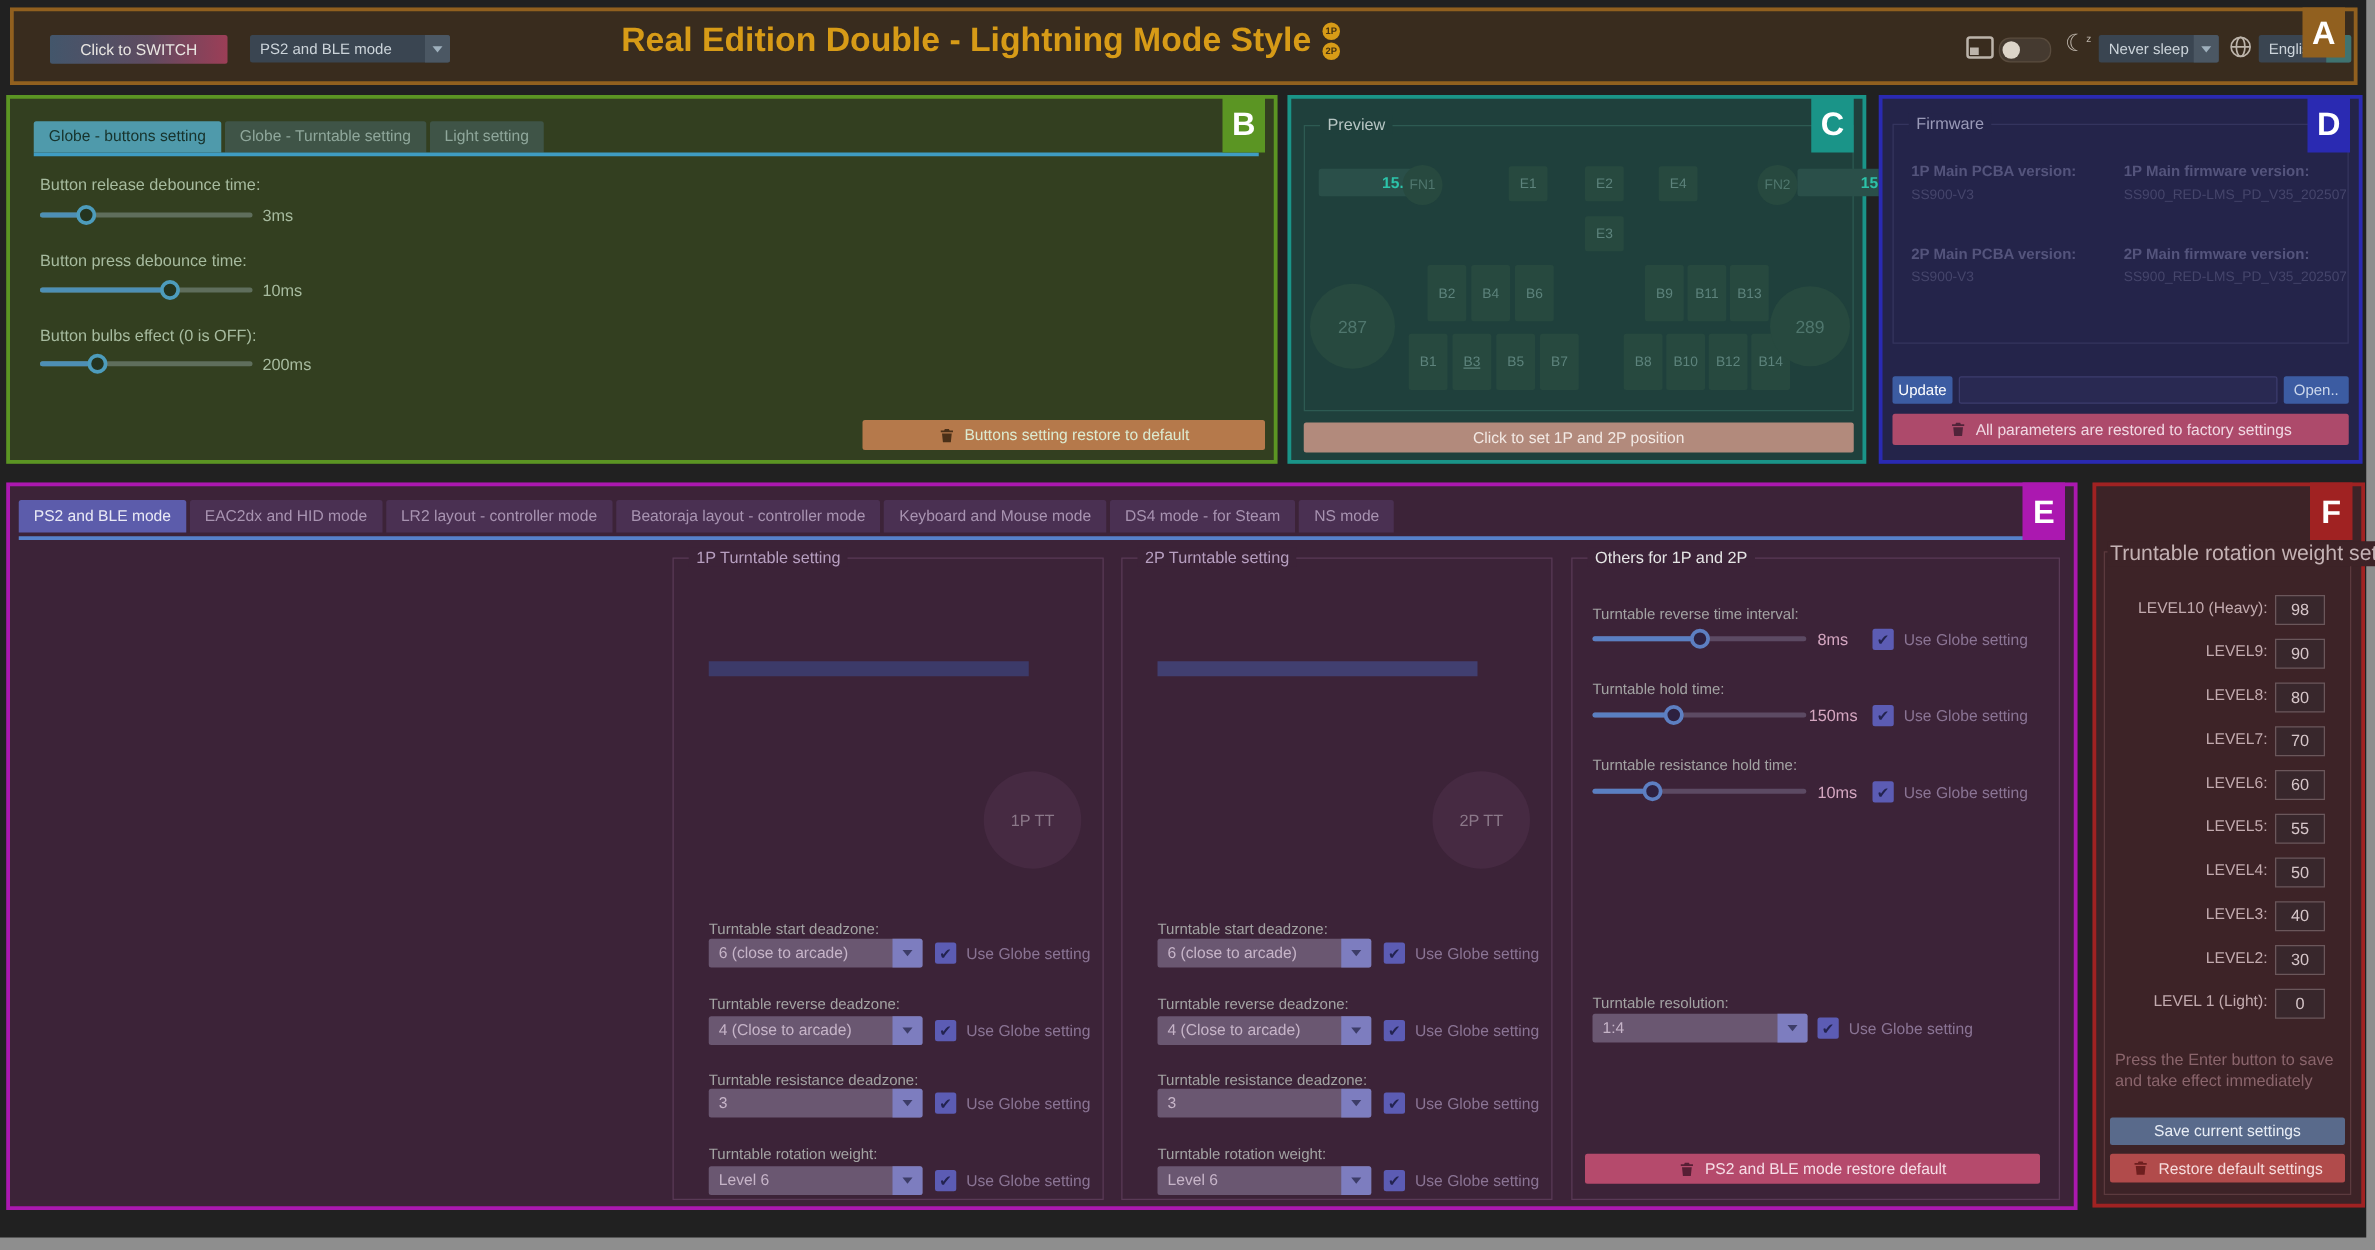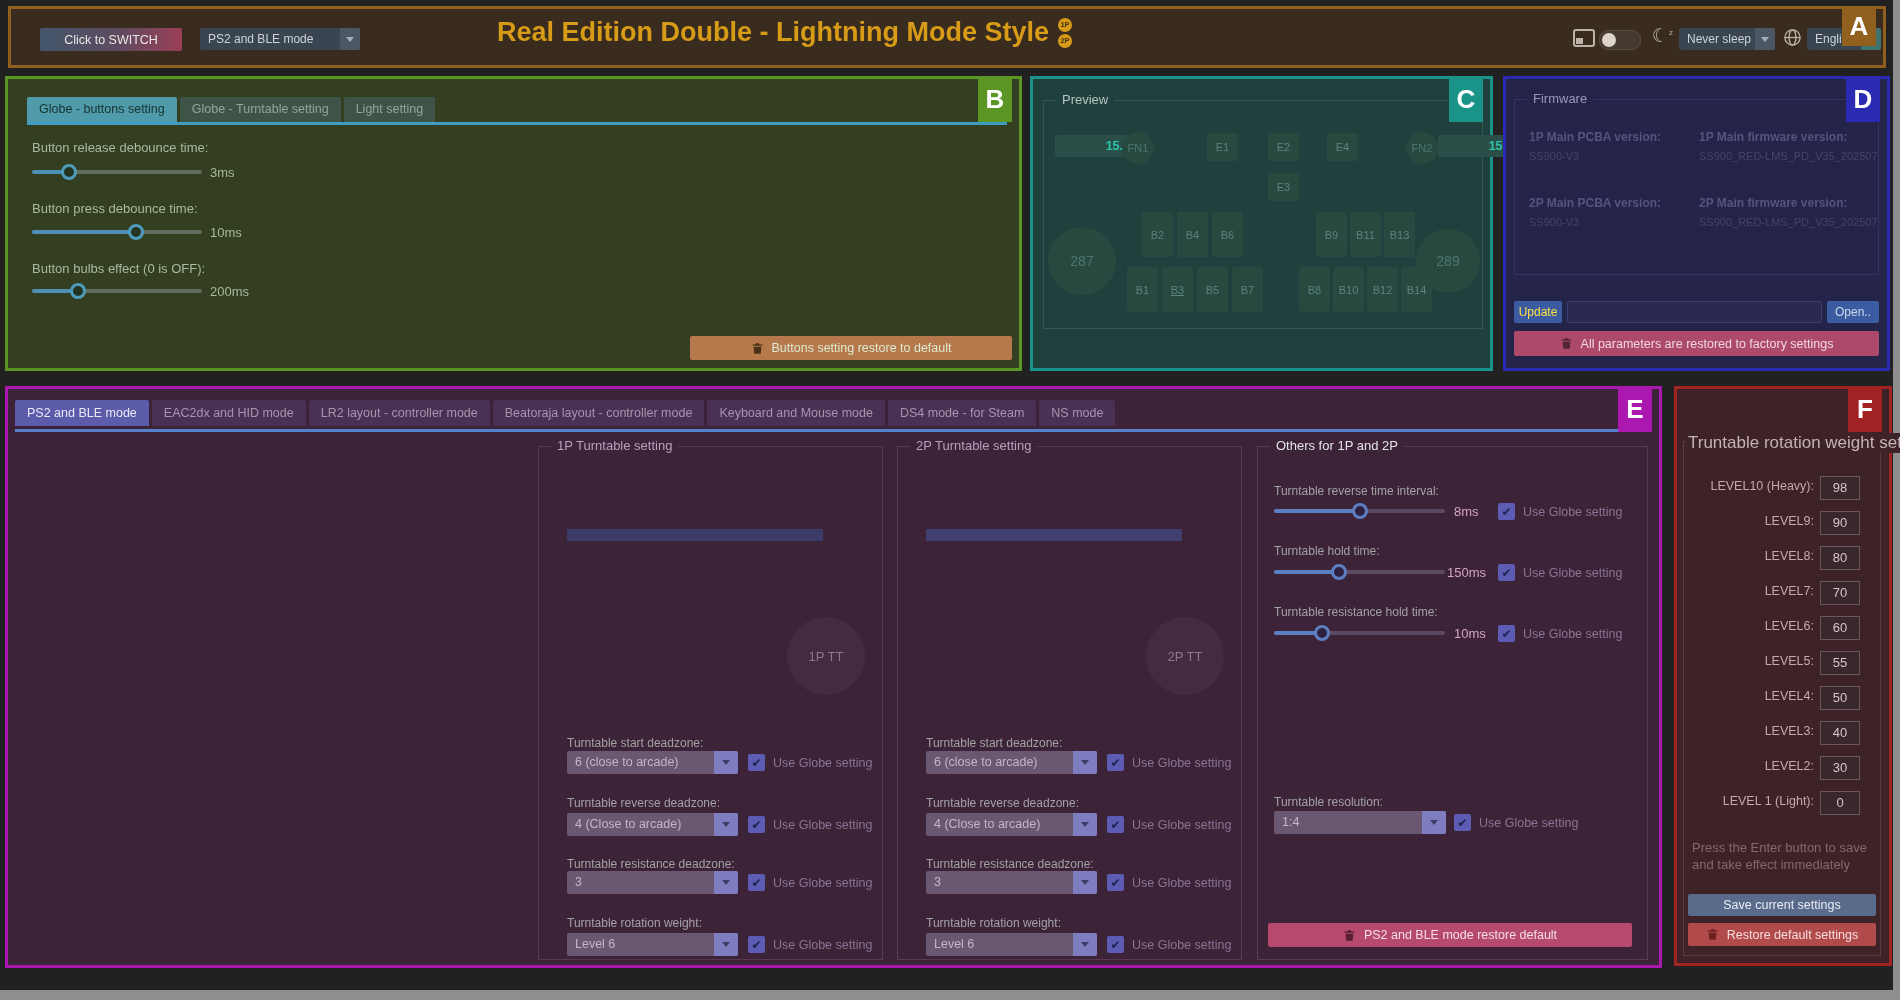--- a/index.html
+++ b/index.html
@@ -197,38 +197,39 @@
       <div class="pkey" style="left:306px;top:111px;width:31px;height:45px;">B11</div>
       <div class="pkey" style="left:340px;top:111px;width:31px;height:45px;">B13</div>
       <div class="pkey" style="left:255px;top:166px;width:31px;height:45px;">B8</div>
       <div class="pkey" style="left:289px;top:166px;width:31px;height:45px;">B10</div>
       <div class="pkey" style="left:323px;top:166px;width:31px;height:45px;">B12</div>
       <div class="pkey" style="left:357px;top:166px;width:31px;height:45px;">B14</div>
 
       <div class="pcir" style="left:372px;top:128px;width:64px;height:64px;font-size:14px;">289</div>
     </div>
 
+    <div class="btn" style="left:10px;top:259px;width:440px;height:24px;background:#b28a7c;color:#f2e9e4;">Click to set 1P and 2P position</div>
   </div>
 
   <div class="sec" style="left:1503px;top:76px;width:387px;height:295px;border-color:#2a2ab2;background:#24244a;">
     <div class="seclabel" style="background:#2a2ab2;">D</div>
 
     <div class="grp" style="left:8px;top:20px;width:365px;height:176px;border-color:#34345e;">
       <span class="grp-title" style="background:#24244a;color:#9a9ab8;">Firmware</span>
       <div class="fw-lab" style="left:14px;top:30px;">1P Main PCBA version:</div>
       <div class="fw-val" style="left:14px;top:50px;width:160px;">SS900-V3</div>
       <div class="fw-lab" style="left:184px;top:30px;">1P Main firmware version:</div>
       <div class="fw-val" style="left:184px;top:50px;width:178px;">SS900_RED-LMS_PD_V35_20250716</div>
       <div class="fw-lab" style="left:14px;top:96px;">2P Main PCBA version:</div>
       <div class="fw-val" style="left:14px;top:116px;width:160px;">SS900-V3</div>
       <div class="fw-lab" style="left:184px;top:96px;">2P Main firmware version:</div>
       <div class="fw-val" style="left:184px;top:116px;width:178px;">SS900_RED-LMS_PD_V35_20250716</div>
     </div>
 
-    <div class="btn" style="left:8px;top:222px;width:48px;height:22px;background:#3c5ca2;color:#fde047;font-size:12px;">Update</div>
+    <div class="btn" style="left:8px;top:222px;width:48px;height:22px;background:#3c5ca2;color:#ffffff;font-size:12px;">Update</div>
     <input style="position: absolute; left: 61px; top: 222px; width: 255px; height: 22px; box-sizing: border-box; background: rgb(41, 41, 82); border: 1px solid rgb(60, 60, 110); border-radius: 2px; color: rgb(170, 170, 187); outline: none; padding: 0px 4px;" value="">
     <div class="btn" style="left:321px;top:222px;width:52px;height:22px;background:#3c5ca2;color:#ccd8ec;font-size:12px;">Open..</div>
 
     <div class="btn" style="left:8px;top:252px;width:365px;height:25px;background:#ad4a6b;color:#f0d7e2;">
       <span style="color:#51243a;display:flex;">
         <svg width="13" height="13" viewBox="0 0 16 16">
             <path fill="currentColor" d="M6 1.5h4l.7 1.5H14v1.6H2V3h3.3zM3.2 5.8h9.6l-.9 8.7H4.1z"></path>
           </svg>
       </span>
       <span>All parameters are restored to factory settings</span>

